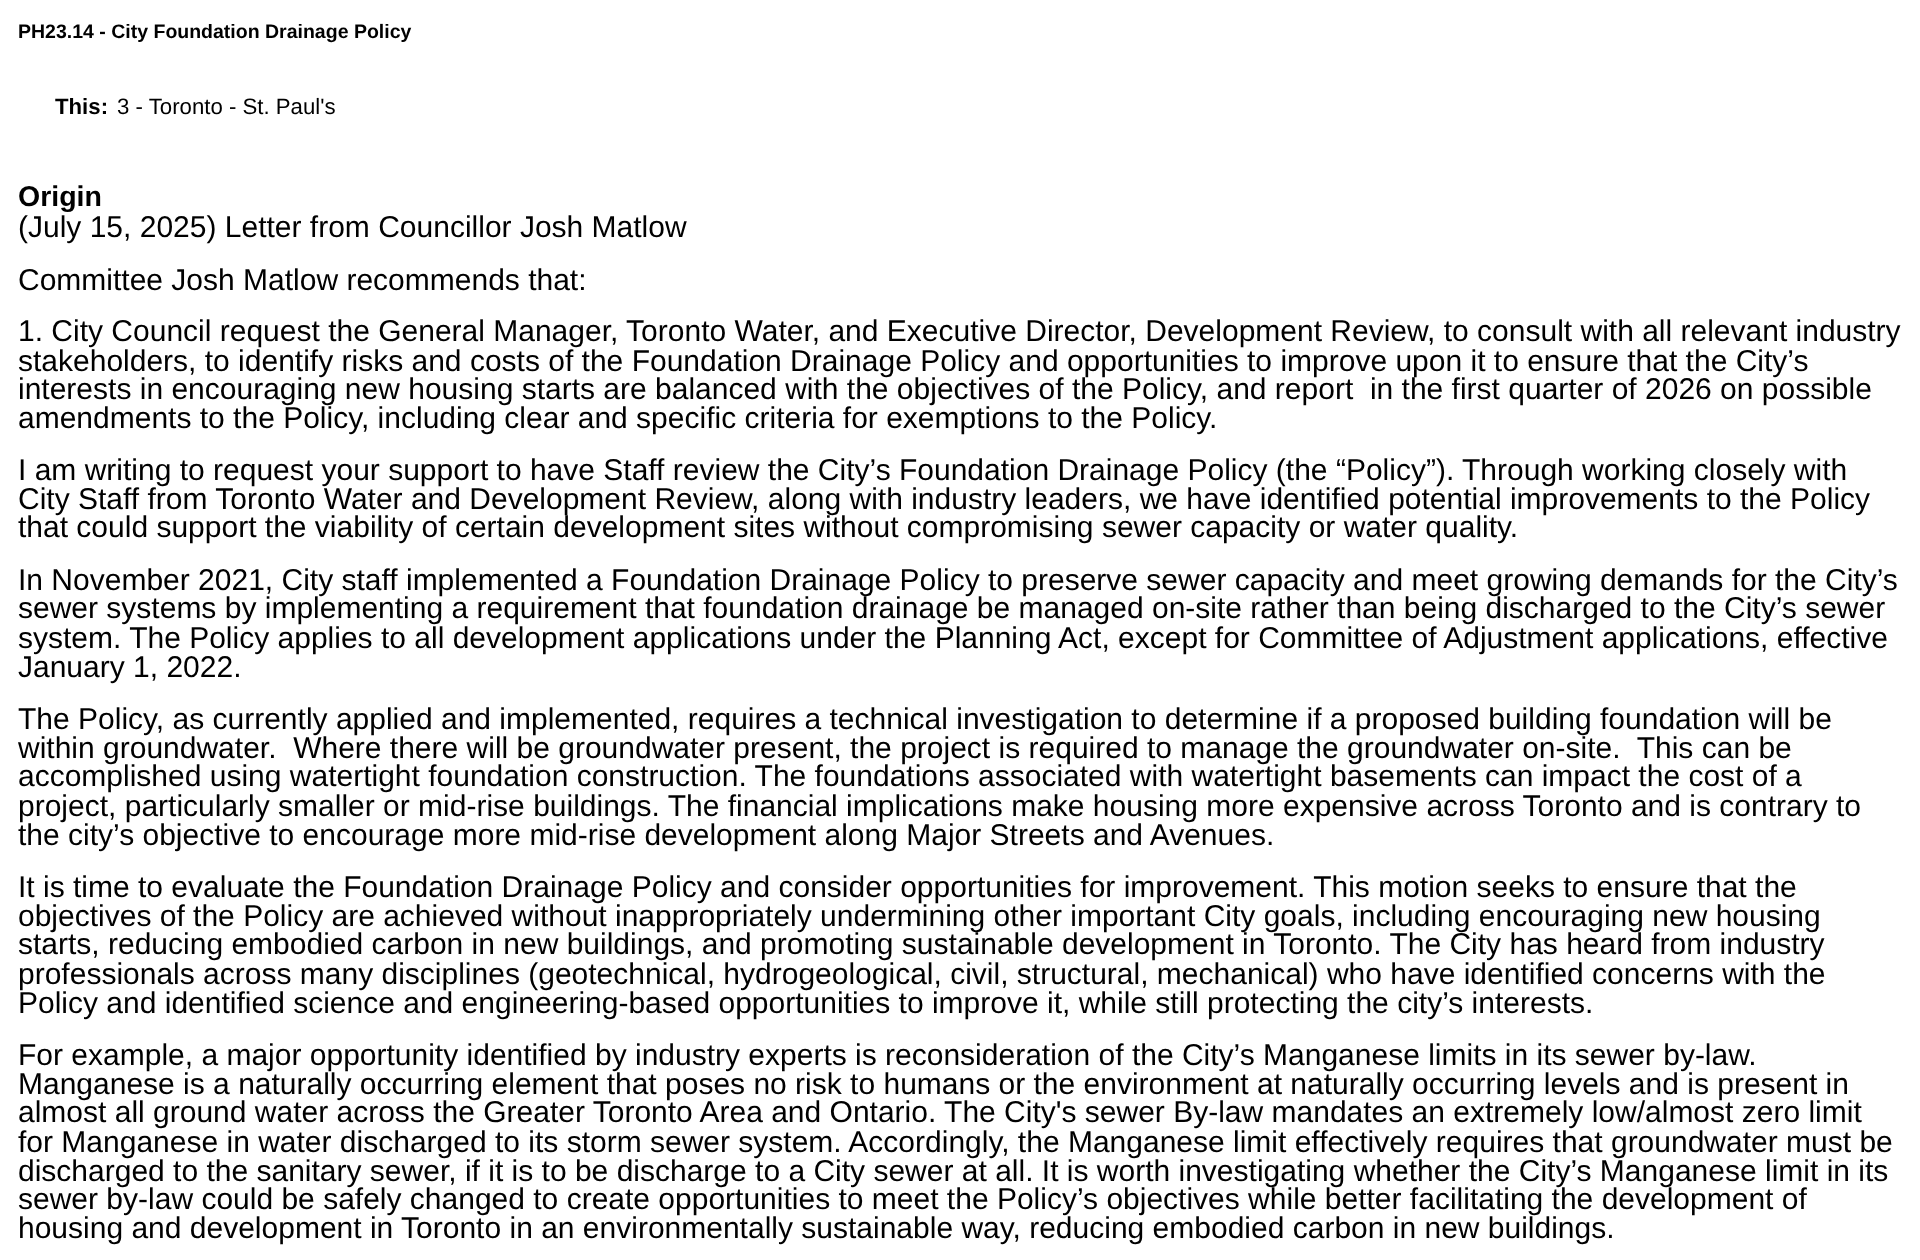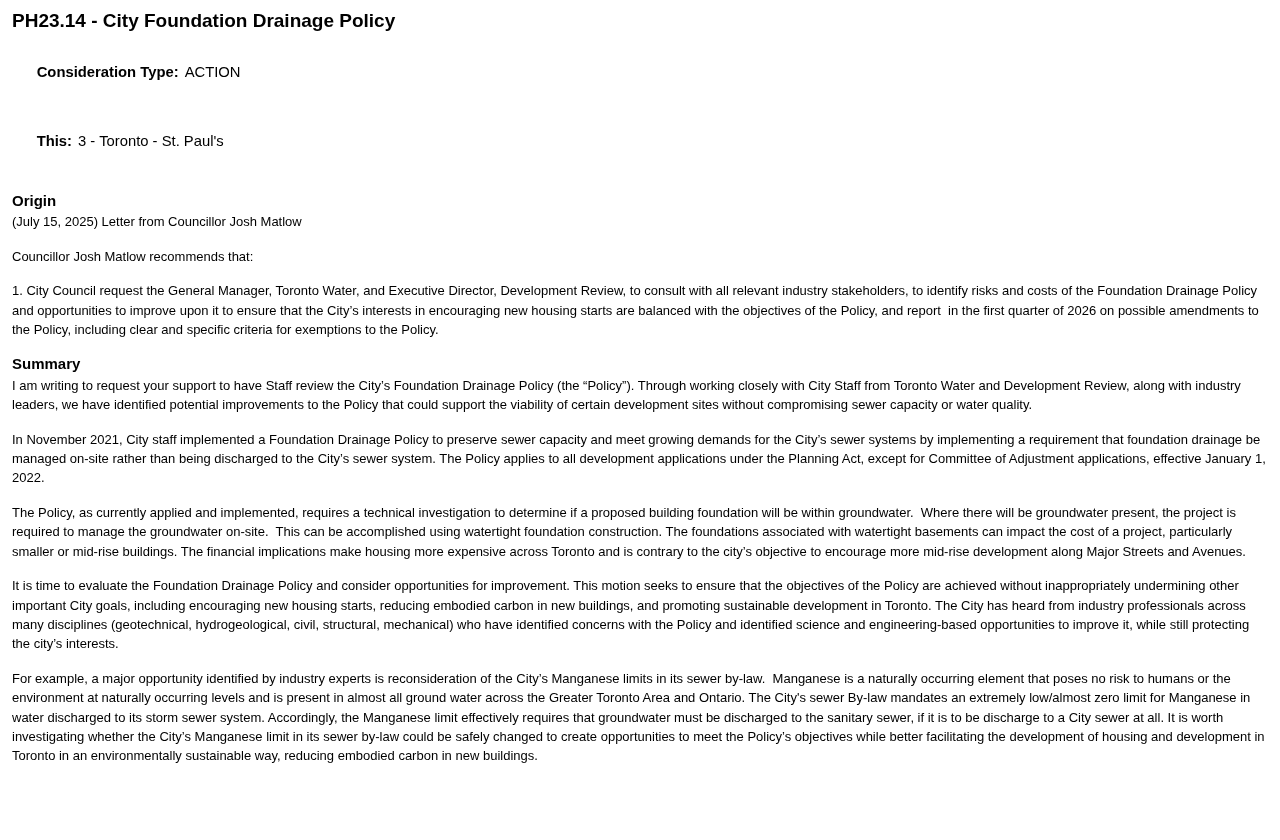--- a/index.html
+++ b/index.html
@@ -13,21 +13,21 @@
     overflow: hidden;
     color: #000000;
     font-family: "Liberation Sans", "DejaVu Sans", sans-serif;
   }
   .page {
     box-sizing: border-box;
     width: 1280px;
     padding: 11px 12px 0 12px;
   }
   .doc-title {
-    font-size: 19px;
+    font-size: 13px;
     line-height: 20px;
     font-weight: bold;
     margin: 0;
   }
   .meta {
     margin-top: 7px;
   }
   .meta-line {
     font-size: 14.8px;
     line-height: 23px;
@@ -36,62 +36,58 @@
   .meta-label {
     font-weight: bold;
   }
   .meta-value {
     margin-left: 6px;
   }
   .section {
     margin-top: 15px;
   }
   .section-heading {
-    font-size: 15px;
+    font-size: 19px;
     line-height: 19.3px;
     font-weight: bold;
     margin: 0 0 2px 0;
   }
   p.para {
-    font-size: 13px;
+    font-size: 20px;
     line-height: 19.3px;
     margin: 0;
     white-space: pre-wrap;
   }
   p.para + p.para {
     margin-top: 15.5px;
   }
 </style>
 </head>
 <body>
 
 <div class="page">
 
   <h1 class="doc-title">PH23.14 - City Foundation Drainage Policy</h1>
 
   <div class="meta">
     <div class="meta-line">
-      <span class="meta-label">Consideration Type:</span><span class="meta-value">ACTION</span>
-    </div>
-    <div class="meta-line">
       <span class="meta-label">This:</span><span class="meta-value">3 - Toronto - St. Paul's</span>
     </div>
   </div>
 
   <div>
       <section class="section">
         <div class="section-heading">Origin</div>
         <p class="para">(July 15, 2025) Letter from Councillor Josh Matlow</p>
       </section>
       <section class="section">
-        <p class="para">Councillor Josh Matlow recommends that:</p>
+        <p class="para">Committee Josh Matlow recommends that:</p>
         <p class="para">1. City Council request the General Manager, Toronto Water, and Executive Director, Development Review, to consult with all relevant industry stakeholders, to identify risks and costs of the Foundation Drainage Policy and opportunities to improve upon it to ensure that the City’s interests in encouraging new housing starts are balanced with the objectives of the Policy, and report  in the first quarter of 2026 on possible amendments to the Policy, including clear and specific criteria for exemptions to the Policy.</p>
       </section>
       <section class="section">
-        <div class="section-heading">Summary</div>
         <p class="para">I am writing to request your support to have Staff review the City’s Foundation Drainage Policy (the “Policy”). Through working closely with City Staff from Toronto Water and Development Review, along with industry leaders, we have identified potential improvements to the Policy that could support the viability of certain development sites without compromising sewer capacity or water quality.</p>
         <p class="para">In November 2021, City staff implemented a Foundation Drainage Policy to preserve sewer capacity and meet growing demands for the City’s sewer systems by implementing a requirement that foundation drainage be managed on-site rather than being discharged to the City’s sewer system. The Policy applies to all development applications under the Planning Act, except for Committee of Adjustment applications, effective January 1, 2022.</p>
         <p class="para">The Policy, as currently applied and implemented, requires a technical investigation to determine if a proposed building foundation will be within groundwater.  Where there will be groundwater present, the project is required to manage the groundwater on-site.  This can be accomplished using watertight foundation construction. The foundations associated with watertight basements can impact the cost of a project, particularly smaller or mid-rise buildings. The financial implications make housing more expensive across Toronto and is contrary to the city’s objective to encourage more mid-rise development along Major Streets and Avenues.</p>
         <p class="para">It is time to evaluate the Foundation Drainage Policy and consider opportunities for improvement. This motion seeks to ensure that the objectives of the Policy are achieved without inappropriately undermining other important City goals, including encouraging new housing starts, reducing embodied carbon in new buildings, and promoting sustainable development in Toronto. The City has heard from industry professionals across many disciplines (geotechnical, hydrogeological, civil, structural, mechanical) who have identified concerns with the Policy and identified science and engineering-based opportunities to improve it, while still protecting the city’s interests.</p>
         <p class="para">For example, a major opportunity identified by industry experts is reconsideration of the City’s Manganese limits in its sewer by-law.  Manganese is a naturally occurring element that poses no risk to humans or the environment at naturally occurring levels and is present in almost all ground water across the Greater Toronto Area and Ontario. The City's sewer By-law mandates an extremely low/almost zero limit for Manganese in water discharged to its storm sewer system. Accordingly, the Manganese limit effectively requires that groundwater must be discharged to the sanitary sewer, if it is to be discharge to a City sewer at all. It is worth investigating whether the City’s Manganese limit in its sewer by-law could be safely changed to create opportunities to meet the Policy’s objectives while better facilitating the development of housing and development in Toronto in an environmentally sustainable way, reducing embodied carbon in new buildings.</p>
       </section>
     </div>
 
 </div>
 

